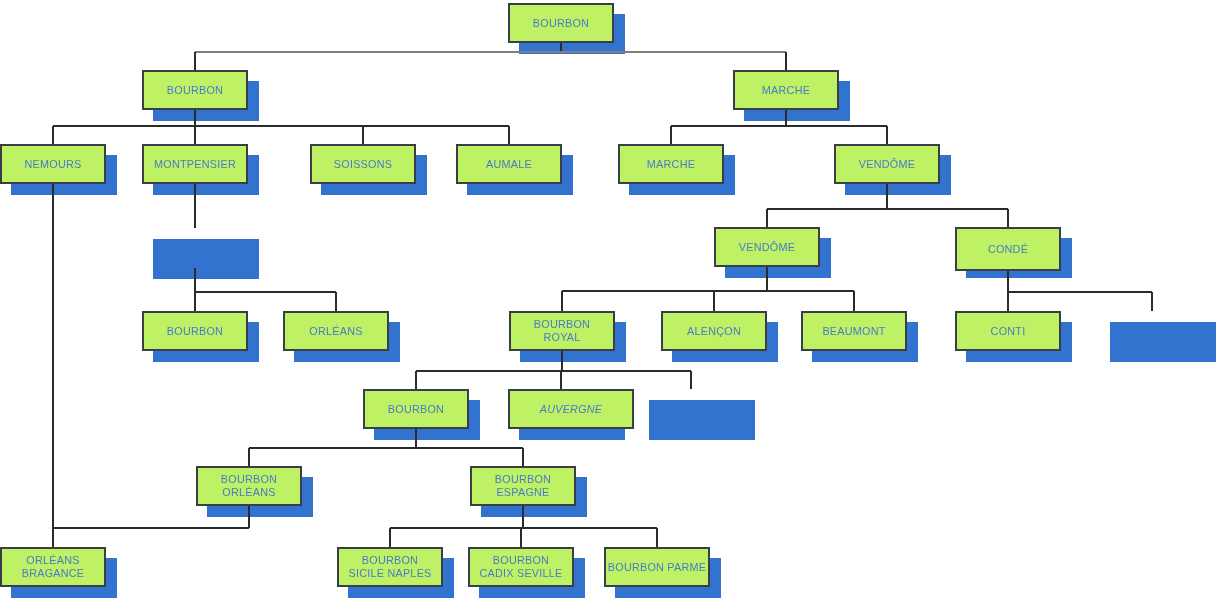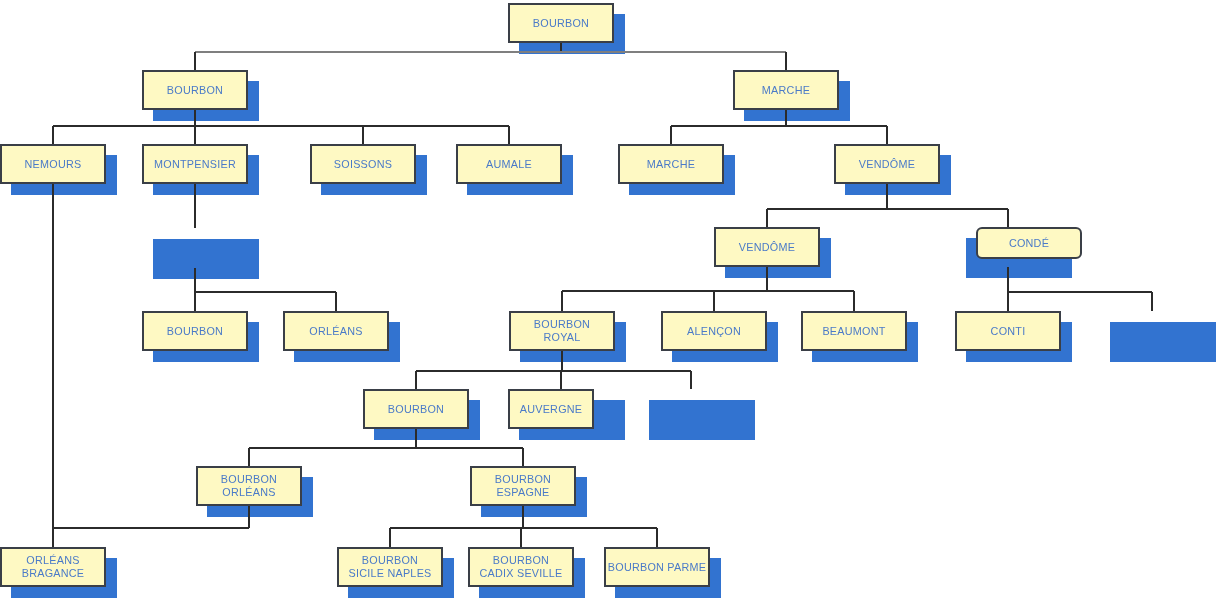--- a/index.html
+++ b/index.html
@@ -7,21 +7,21 @@
     position: relative;
     width: 1218px;
     height: 601px;
     background: #ffffff;
     overflow: hidden;
     font-family: "Liberation Sans", sans-serif;
   }
   .node {
     position: absolute;
     box-sizing: border-box;
-    background: #fef9c3;
+    background: #bef264;
     border: 2px solid #3a3f47;
     z-index: 3;
     display: flex;
     align-items: center;
     justify-content: center;
     text-align: center;
     cursor: default;
   }
   .node .label {
     font-size: 10.8px;
@@ -130,21 +130,21 @@
     <div class="node-shadow" style="left: 845px; top: 155px; width: 106px; height: 40px;"></div>
     <div class="node" style="left: 834px; top: 144px; width: 106px; height: 40px;">
       <div class="label">VENDÔME</div>
     </div>
     <div class="node-shadow" style="left: 153px; top: 239px; width: 106px; height: 40px;"></div>
     <div class="node-shadow" style="left: 725px; top: 238px; width: 106px; height: 40px;"></div>
     <div class="node" style="left: 714px; top: 227px; width: 106px; height: 40px;">
       <div class="label">VENDÔME</div>
     </div>
     <div class="node-shadow" style="left: 966px; top: 238px; width: 106px; height: 40px;"></div>
-    <div class="node" style="left: 976px; top: 227px; width: 106px; height: 32px; border-radius: 6px;">
+    <div class="node" style="left: 955px; top: 227px; width: 106px; height: 44px;">
       <div class="label">CONDÉ</div>
     </div>
     <div class="node-shadow" style="left: 153px; top: 322px; width: 106px; height: 40px;"></div>
     <div class="node" style="left: 142px; top: 311px; width: 106px; height: 40px;">
       <div class="label">BOURBON</div>
     </div>
     <div class="node-shadow" style="left: 294px; top: 322px; width: 106px; height: 40px;"></div>
     <div class="node" style="left: 283px; top: 311px; width: 106px; height: 40px;">
       <div class="label">ORLÉANS</div>
     </div>
@@ -164,21 +164,21 @@
     <div class="node-shadow" style="left: 966px; top: 322px; width: 106px; height: 40px;"></div>
     <div class="node" style="left: 955px; top: 311px; width: 106px; height: 40px;">
       <div class="label">CONTI</div>
     </div>
     <div class="node-shadow" style="left: 1110px; top: 322px; width: 106px; height: 40px;"></div>
     <div class="node-shadow" style="left: 374px; top: 400px; width: 106px; height: 40px;"></div>
     <div class="node" style="left: 363px; top: 389px; width: 106px; height: 40px;">
       <div class="label">BOURBON</div>
     </div>
     <div class="node-shadow" style="left: 519px; top: 400px; width: 106px; height: 40px;"></div>
-    <div class="node" style="left: 508px; top: 389px; width: 86px; height: 40px;">
+    <div class="node" style="left: 508px; top: 389px; width: 126px; height: 40px; font-style: italic;">
       <div class="label">AUVERGNE</div>
     </div>
     <div class="node-shadow" style="left: 649px; top: 400px; width: 106px; height: 40px;"></div>
     <div class="node-shadow" style="left: 207px; top: 477px; width: 106px; height: 40px;"></div>
     <div class="node" style="left: 196px; top: 466px; width: 106px; height: 40px;">
       <div class="label">BOURBON
 ORLÉANS</div>
     </div>
     <div class="node-shadow" style="left: 481px; top: 477px; width: 106px; height: 40px;"></div>
     <div class="node" style="left: 470px; top: 466px; width: 106px; height: 40px;">

